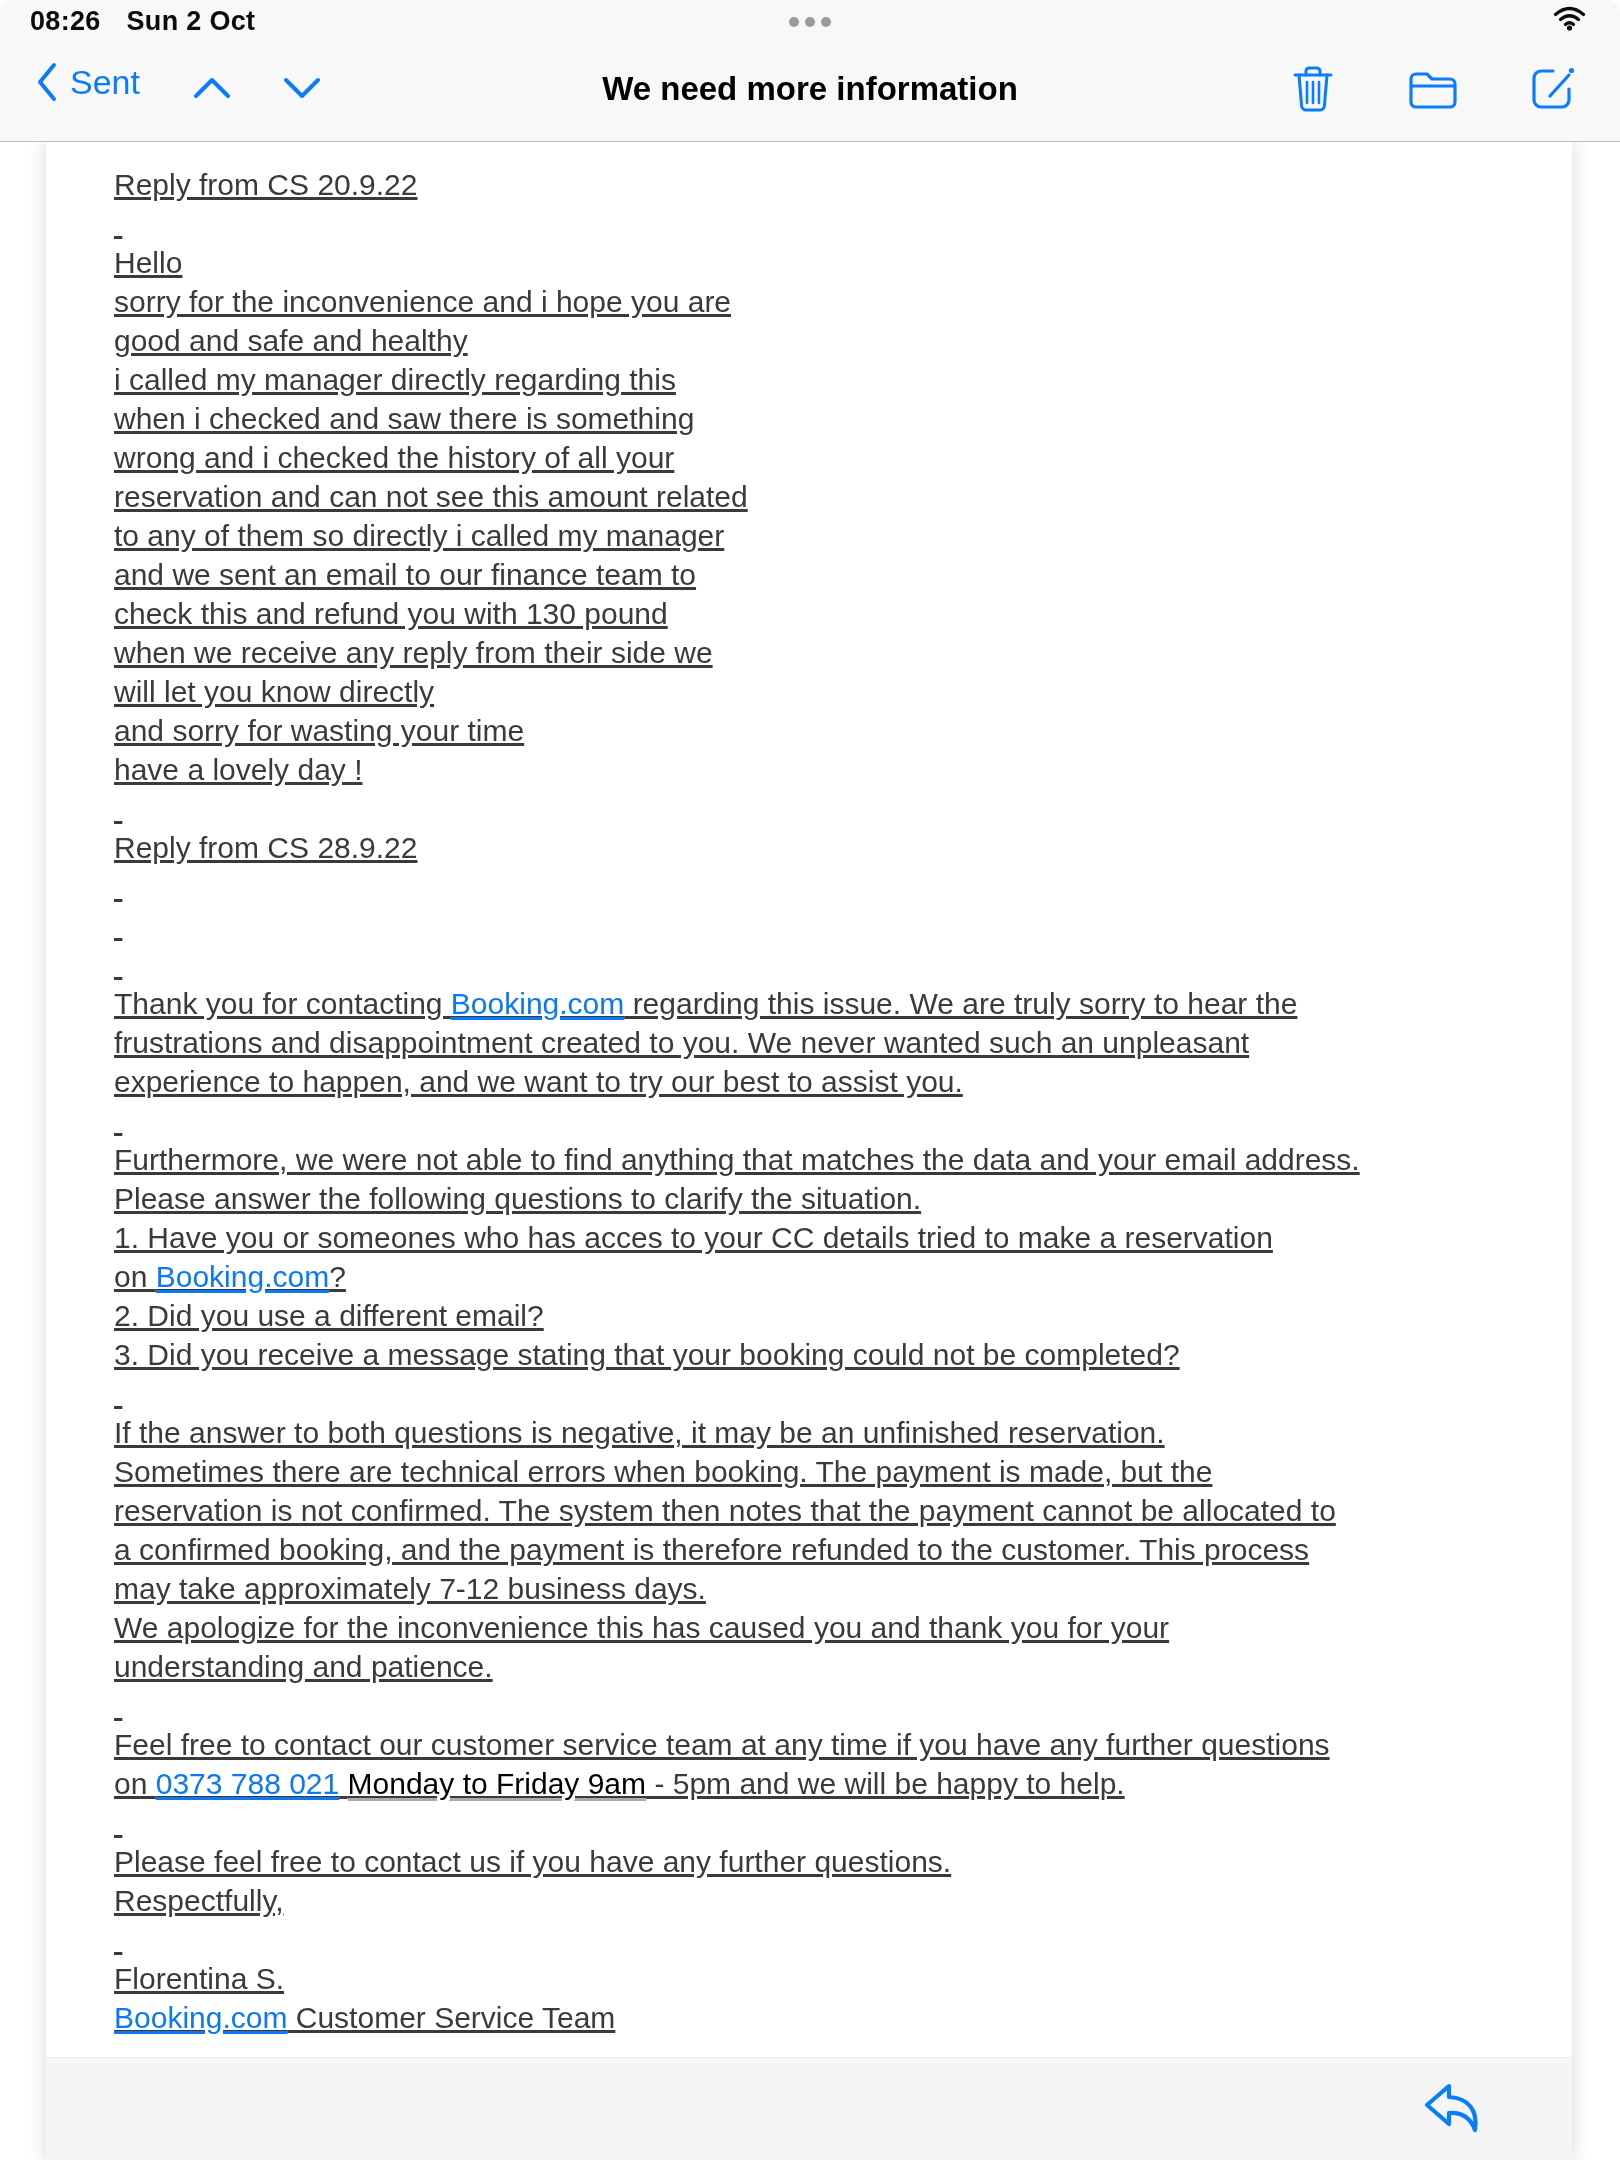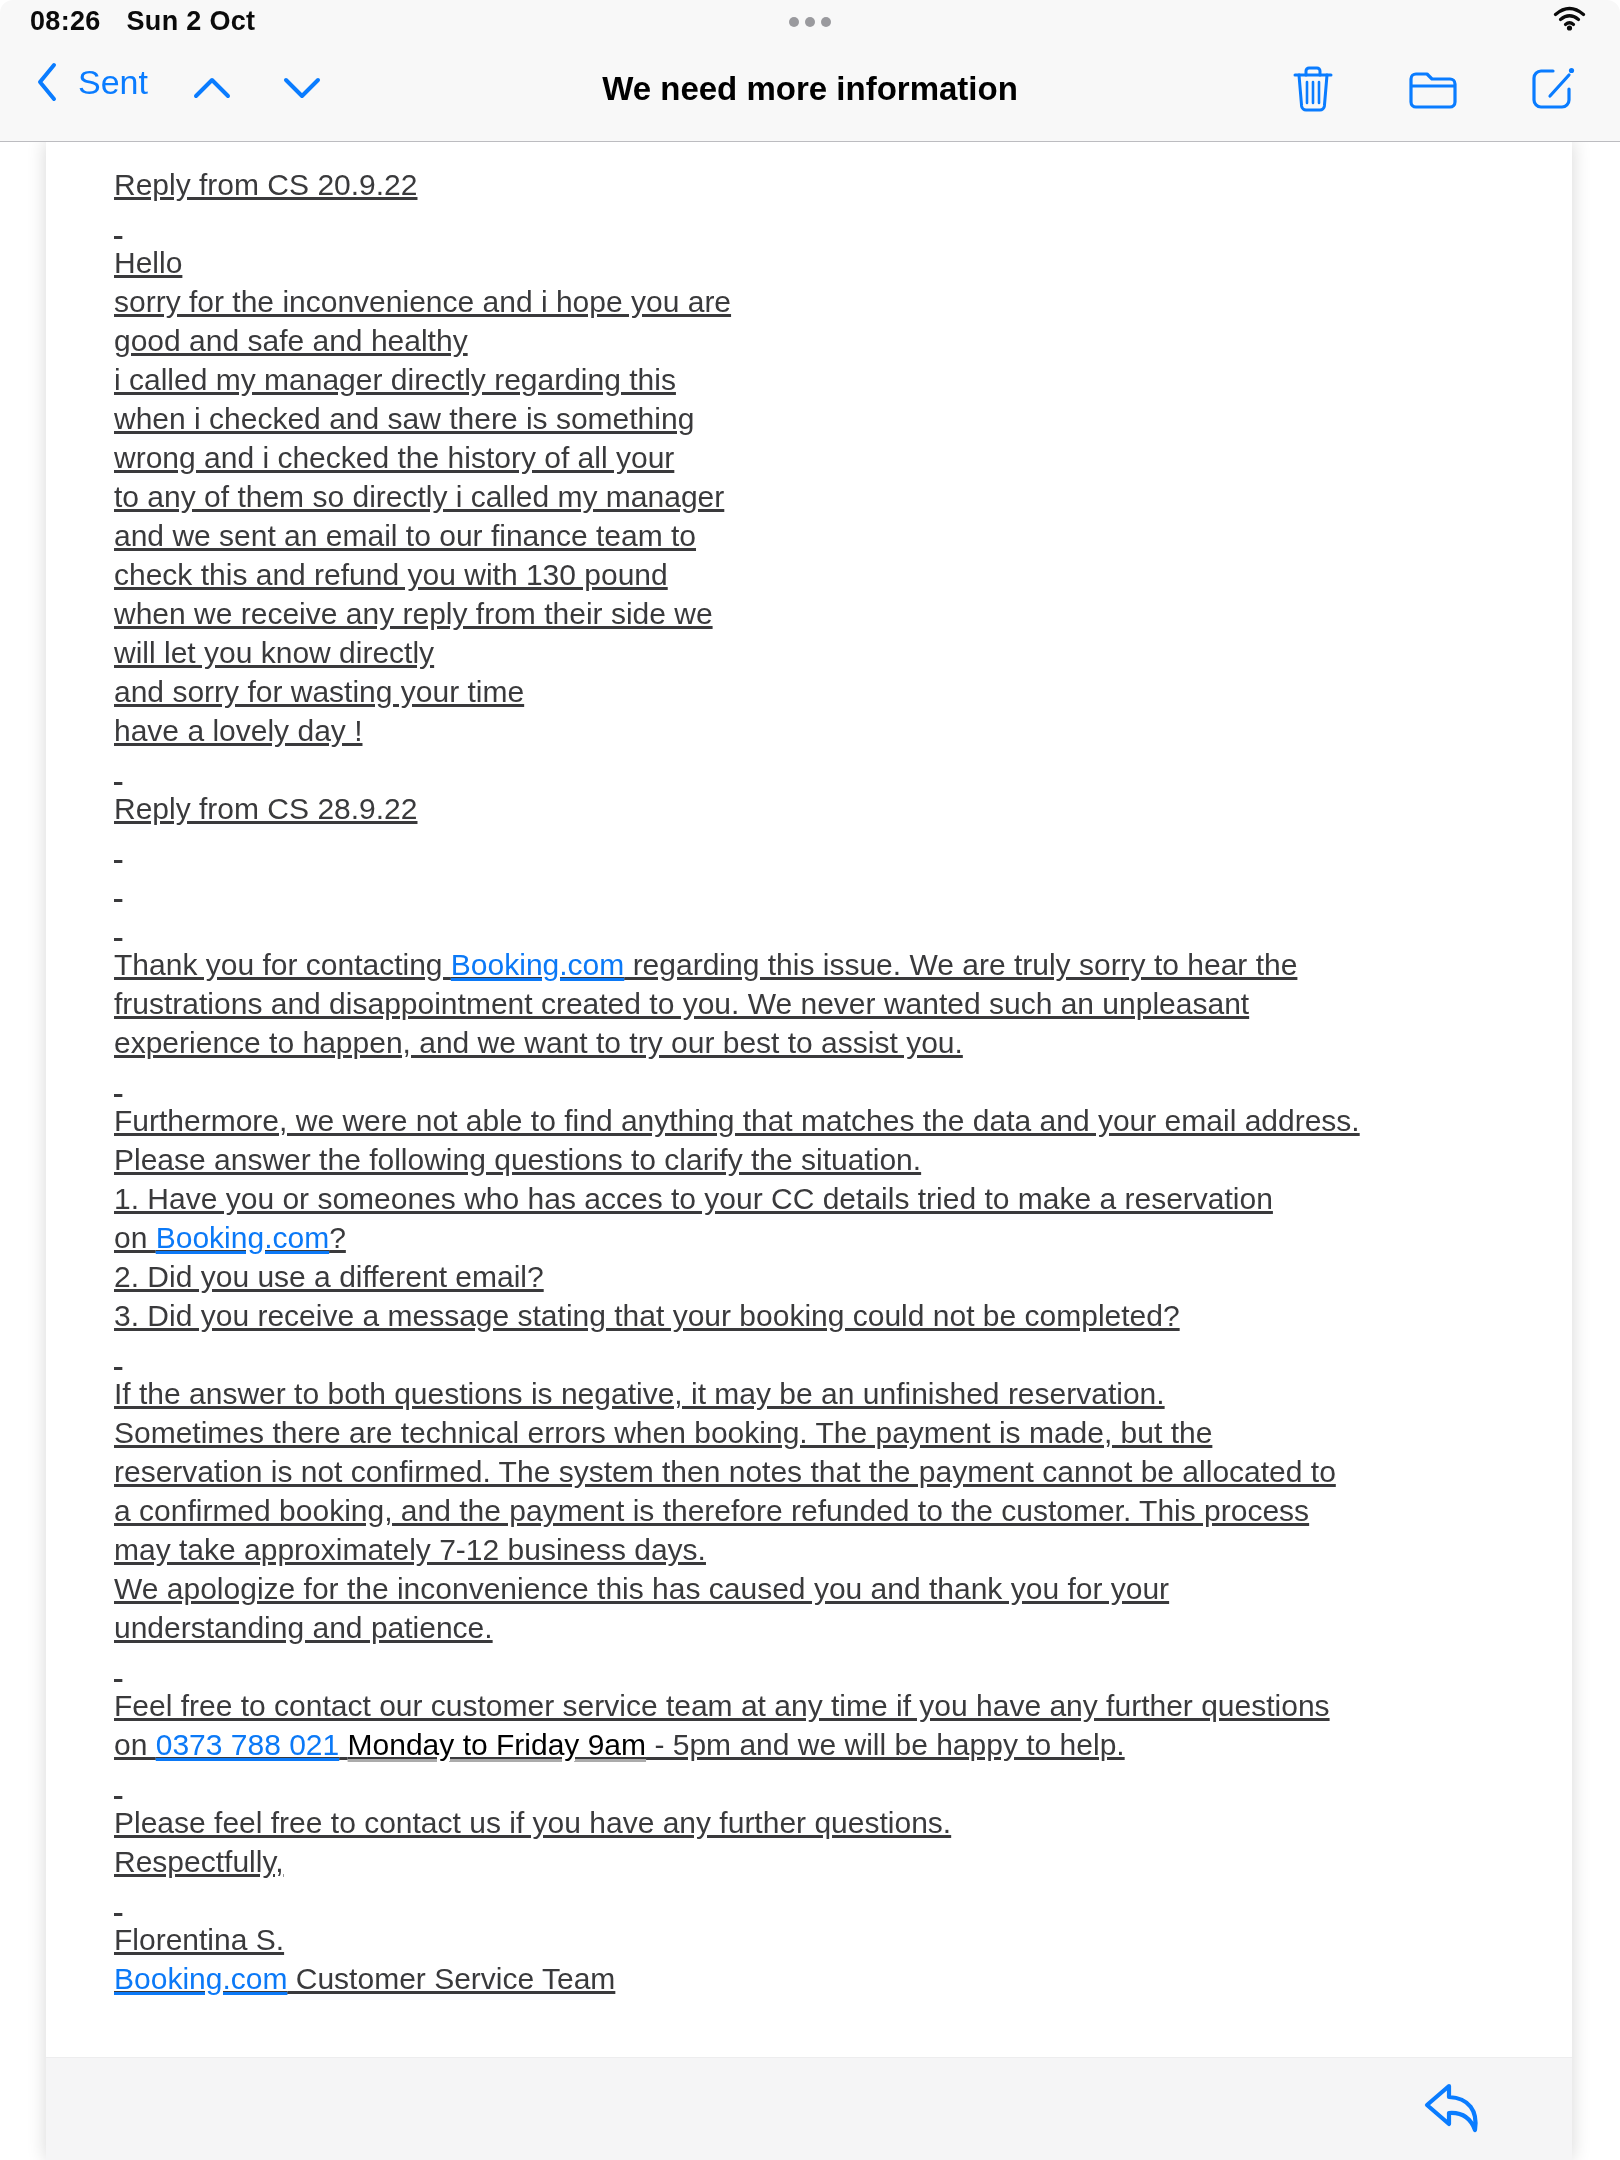--- a/index.html
+++ b/index.html
@@ -25,21 +25,21 @@
   .batt .nub{position:absolute;right:0;top:8px;width:4px;height:9px;background:#9b9b9f;border-radius:0 3px 3px 0;}
   
   .navbar{
     position:absolute;left:0;top:40px;width:1620px;height:101px;
     background:#f8f8f8;border-bottom:1px solid #bcbcc0;z-index:30;
   }
   .nav-title{
     position:absolute;left:0;right:0;top:30px;text-align:center;
     font-size:33px;font-weight:700;color:#000;
   }
-  .back-btn{position:absolute;left:36px;top:22px;display:flex;align-items:center;gap:20px;cursor:pointer;justify-content:space-between;}
+  .back-btn{position:absolute;left:36px;top:22px;display:flex;align-items:center;gap:12px;cursor:pointer;justify-content:space-between;}
   .back-btn .lbl{font-size:34px;color:#0a7cff;}
   .chev-btn{position:absolute;top:34px;width:40px;height:28px;cursor:pointer;}
   .chev-up{left:192px;}
   .chev-down{left:282px;}
   .icon-btn{position:absolute;top:24px;cursor:pointer;}
   .trash-btn{left:1292px;}
   .folder-btn{left:1408px;}
   .compose-btn{left:1528px;}
   
   .card{
@@ -136,20 +136,21 @@
   <div class="card">
     <div class="email-body" id="email-body">
         <div class="line"><span>Reply from CS 20.9.22</span></div>
         <div class="line">&nbsp;</div>
         <div class="line"><span>Hello</span></div>
         <div class="line"><span>sorry for the inconvenience and i hope you are</span></div>
         <div class="line"><span>good and safe and healthy</span></div>
         <div class="line"><span>i called my manager directly regarding this</span></div>
         <div class="line"><span>when i checked and saw there is something</span></div>
         <div class="line"><span>wrong and i checked the history of all your</span></div>
+        <div class="line"><span>reservation and can not see this amount related</span></div>
         <div class="line"><span>to any of them so directly i called my manager</span></div>
         <div class="line"><span>and we sent an email to our finance team to</span></div>
         <div class="line"><span>check this and refund you with 130 pound</span></div>
         <div class="line"><span>when we receive any reply from their side we</span></div>
         <div class="line"><span>will let you know directly</span></div>
         <div class="line"><span>and sorry for wasting your time</span></div>
         <div class="line"><span>have a lovely day !</span></div>
         <div class="line">&nbsp;</div>
         <div class="line"><span>Reply from CS 28.9.22</span></div>
         <div class="line">&nbsp;</div>

